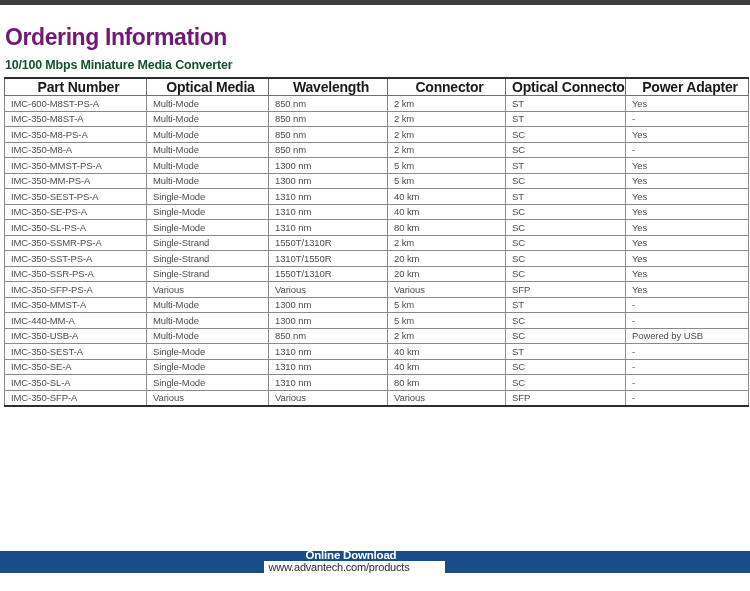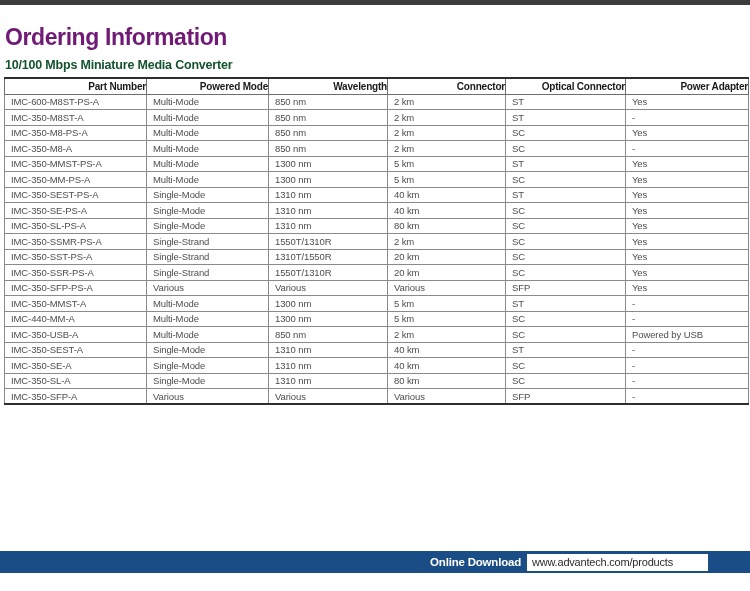--- a/index.html
+++ b/index.html
@@ -35,24 +35,24 @@
     width: 744px;
     border-collapse: collapse;
     table-layout: fixed;
     border-left: 1px solid #6e6e6e;
     border-right: 1px solid #6e6e6e;
     border-top: 2px solid #2e2e2e;
     border-bottom: 2px solid #2e2e2e;
   }
   table.order-table th {
     height: 16px;
-    font-size: 10px; font-weight: bold;
+    font-size: 14px; font-weight: bold;
     letter-spacing: -0.2px;
     color: #1a1a1a;
-    text-align: right;
+    text-align: center;
     padding: 0 0 0 6px;
     border: 1px solid #6e6e6e;
     border-top: none;
     white-space: nowrap; overflow: hidden;
     vertical-align: middle;
   }
   table.order-table td {
     height: 15.5px;
     font-size: 9.5px;
     letter-spacing: -0.1px;
@@ -64,20 +64,21 @@
     vertical-align: middle;
   }
   .footer-bar {
     position: absolute; left: 0; top: 551px;
     width: 750px; height: 22px;
     background: #1a4d85;
     display: flex;
     align-items: center;
     justify-content: flex-end;
     padding-right: 42px;
+    flex-direction: column;
   }
   .footer-label {
     color: #ffffff;
     font-size: 11.5px; font-weight: bold;
     letter-spacing: -0.2px;
     margin-right: 6px;
     white-space: nowrap;
   }
   .footer-url-box {
     width: 181px; height: 17px;
@@ -109,21 +110,21 @@
       <col style="width:142px">
       <col style="width:122px">
       <col style="width:119px">
       <col style="width:118px">
       <col style="width:120px">
       <col style="width:123px">
     </colgroup>
     <thead>
       <tr>
           <th>Part Number</th>
-          <th>Powered Mode</th>
+          <th>Optical Media</th>
           <th>Wavelength</th>
           <th>Connector</th>
           <th>Optical Connector</th>
           <th>Power Adapter</th>
         </tr>
     </thead>
     <tbody>
         <tr>
           <td>IMC-600-M8ST-PS-A</td>
           <td>Multi-Mode</td>

